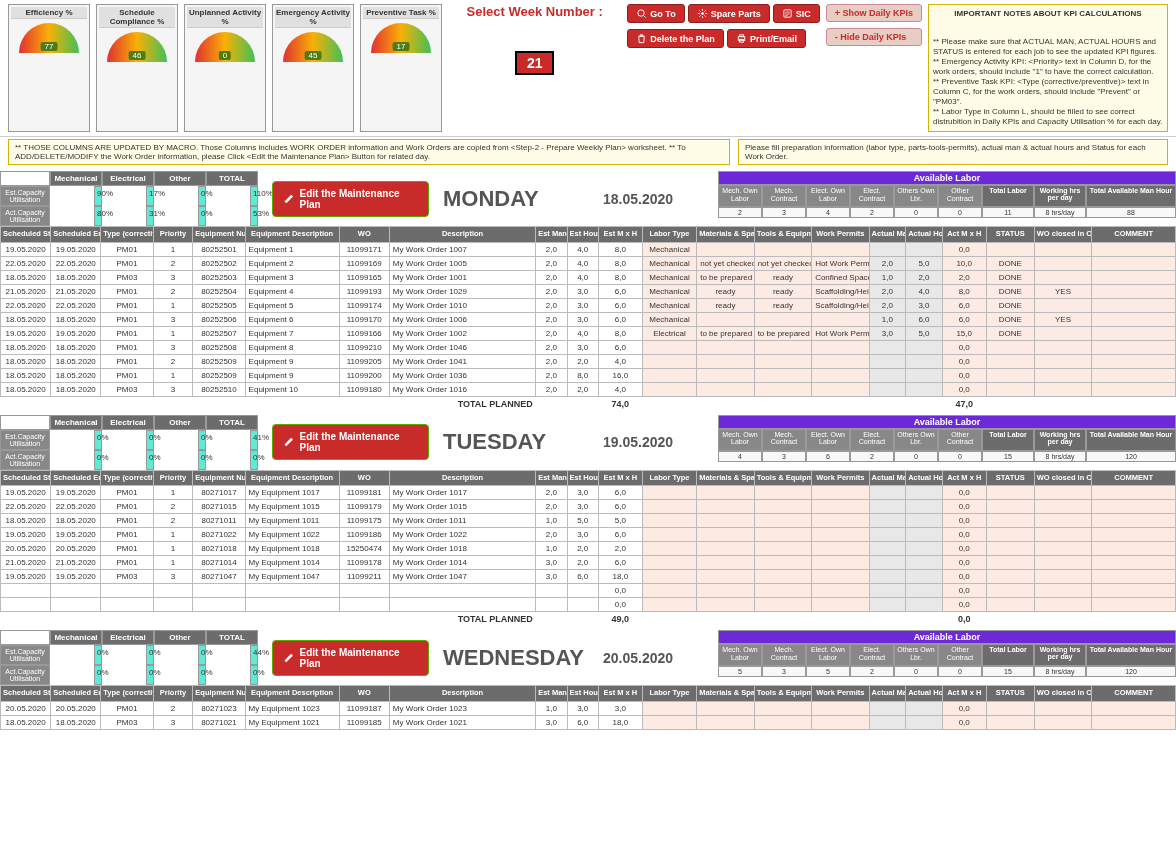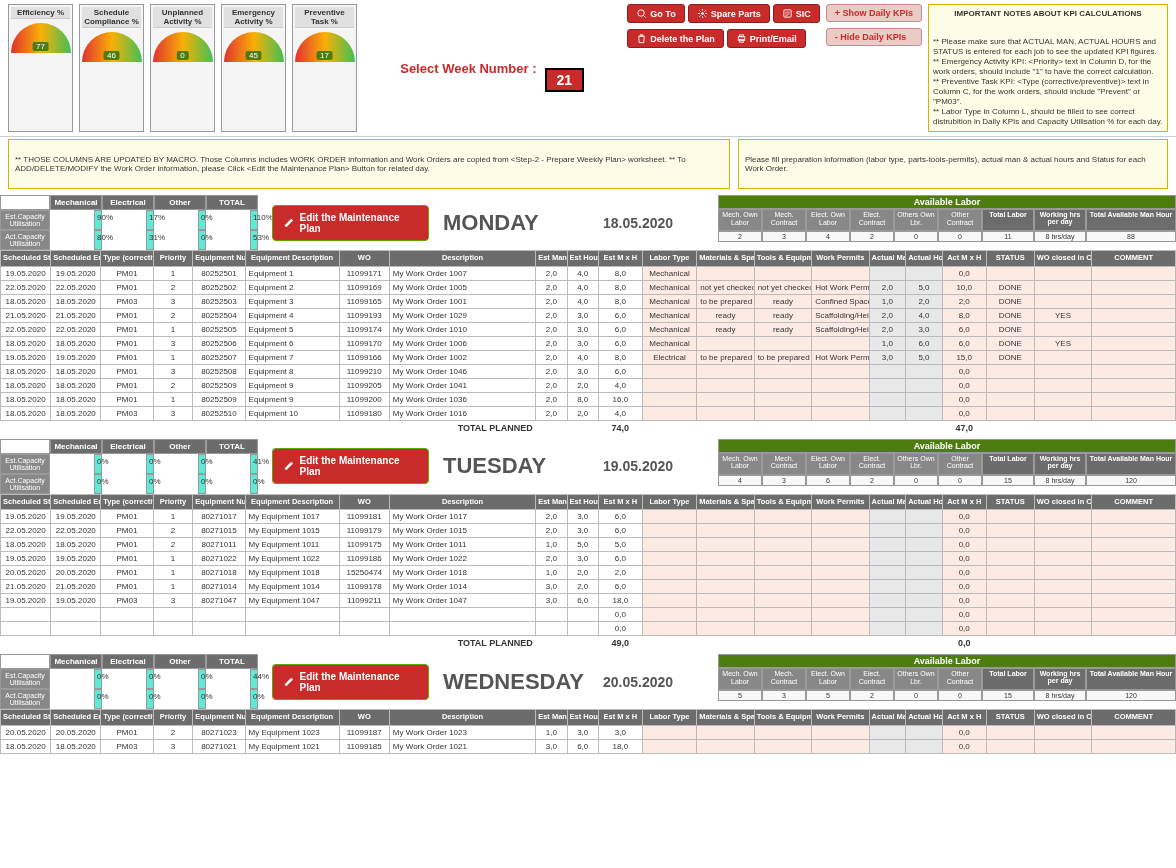--- a/index.html
+++ b/index.html
@@ -1,60 +1,60 @@
 <!DOCTYPE html>
 <html><head>
 <meta charset="utf-8">
 <style>
   * { margin:0; padding:0; box-sizing:border-box; }
   body { font-family: Arial, sans-serif; font-size:9px; background:#fff; color:#333; width:1176px; }
   
   
   .top-strip { display:flex; justify-content:space-between; padding:4px 8px; border-bottom:1px solid #ccc; }
   .gauges { display:flex; gap:6px; }
-  .gauge-box { width:65px; border:1px solid #999; background:#f5f5f5; padding:2px; text-align:center; }
+  .gauge-box { width:82px; border:1px solid #999; background:#f5f5f5; padding:2px; text-align:center; }
   .gauge-title { font-size:8px; font-weight:bold; background:#e0e0e0; padding:1px; border-bottom:1px solid #ccc; }
   .gauge-vis { height:38px; position:relative; }
   .gauge-val { position:absolute; bottom:10px; left:50%; transform:translateX(-50%); background:#4d7c0f; color:#fff; font-size:8px; padding:0 4px; border-radius:2px; }
   .gauge-arc { width:60px; height:30px; margin:4px auto 0; border-radius:60px 60px 0 0; background:linear-gradient(90deg,#e03131 0%,#fab005 50%,#40c057 100%); }
   
-  .week-sel { display:flex; align-items:center; gap:8px; font-size:13px; font-weight:bold; color:#c92a2a; }
+  .week-sel { display:flex; align-items:center; gap:8px; font-size:13px; font-weight:bold; color:#c92a2a;flex-direction:column; }
   .week-num { background:#c92a2a; color:#fff; border:2px solid #000; padding:2px 10px; font-size:14px;margin-top:24px; }
   
   .top-right { display:flex; gap:6px; align-items:flex-start; }
   .btn-group { display:flex; flex-direction:column; gap:6px; }
   .btn-row { display:flex; gap:3px; }
   .btn { background:#c92a2a; color:#fff; border:1px solid #8a1f1f; border-radius:3px; padding:3px 8px; font-size:9px; font-weight:bold; cursor:pointer; display:flex; align-items:center; gap:3px; }
   .btn-alt { background:#e7cdc3; color:#c92a2a; border:1px solid #c89; }
   .btn svg { width:11px; height:11px; fill:#fff; }
   
   .notes-box { width:240px; background:#fffde7; border:1px solid #d4b106; padding:4px; font-size:8px; line-height:1.25; }
   .notes-title { font-weight:bold; text-align:center; margin-bottom:18px; }
   
   
   .legend-row { display:flex; gap:8px; padding:2px 8px; }
-  .legend { flex:1; background:#fffde7; border:1px solid #d4b106; padding:15px 6px; font-size:8px; }
+  .legend { flex:1; background:#fffde7; border:1px solid #d4b106; padding:3px 6px; font-size:8px; }
   
   
   .day-block { margin-top:4px; }
   .day-header { display:flex; align-items:stretch; }
   .cap-grid { display:grid; grid-template-columns:50px 52px 52px 52px 52px; font-size:8px; }
   .cap-grid > div { border:1px solid #999; padding:2px; text-align:center; }
   .cap-h { background:#6c6c6c; color:#fff; font-weight:bold; }
   .cap-l { background:#888; color:#fff; font-size:7px; }
   .cap-v { background:#5eead4;margin-left:44px; }
   
   .edit-btn { background:#c92a2a; color:#fff; border:1px solid #5a0; border-radius:4px; padding:6px 10px; font-weight:bold; font-size:10px; margin:auto 14px; cursor:pointer; display:flex; align-items:center; gap:5px; align-self:center; }
   .edit-btn svg{ width:12px;height:12px;fill:#fff;}
   
   .day-title { font-size:22px; font-weight:bold; color:#555; flex:0 0 160px; display:flex; align-items:center; }
   .day-date { font-size:14px; font-weight:bold; color:#555; width:120px; display:flex; align-items:center; }
   
   .avail { flex:1; }
-  .avail-title { background:#4d7c0f; color:#fff; text-align:center; font-size:9px; font-weight:bold; padding:1px; border:1px solid #999; }
+  .avail-title { background:#6d28d9; color:#fff; text-align:center; font-size:9px; font-weight:bold; padding:1px; border:1px solid #999; }
   .avail-grid { display:grid; grid-template-columns:repeat(6,44px) 52px 52px 90px; font-size:7px; text-align:center; }
   .avail-grid > div { border:1px solid #999; padding:1px 0;}
   .ah { background:#888; color:#fff; line-height:1.1; height:22px;}
   .ahx{ background:#6c6c6c; color:#fff; font-weight:bold;}
   .av { background:#f8f8f8; }
   
   
   table { border-collapse:collapse; width:100%; table-layout:fixed; }
   th, td { border:1px solid #bbb; padding:2px 3px; font-size:8px; text-align:center; overflow:hidden; white-space:nowrap; }
   th { background:#6c6c6c; color:#fff; font-weight:bold; font-size:7.5px; line-height:1.15; padding:3px 2px; }

